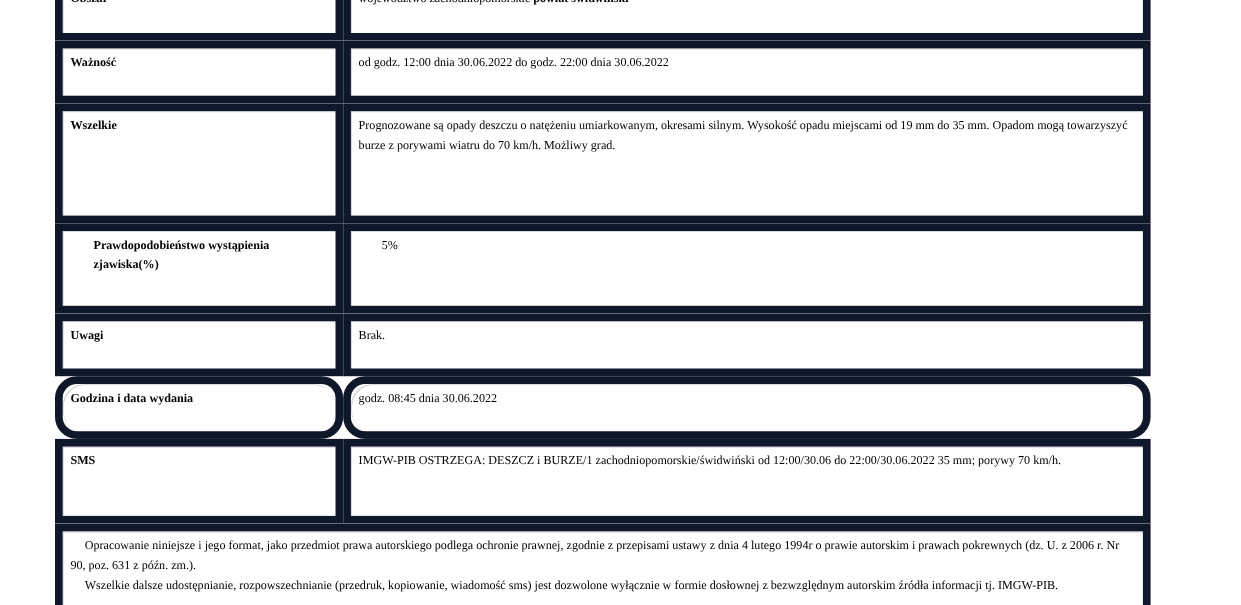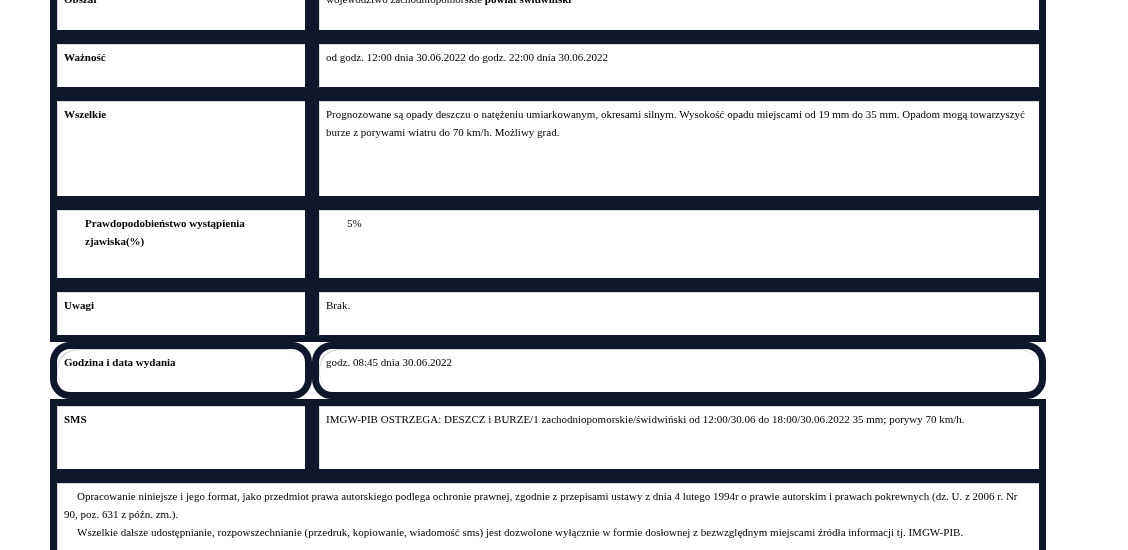--- a/index.html
+++ b/index.html
@@ -121,27 +121,27 @@
           <td class="cell-value">Brak.</td>
         </tr>
 
         <tr class="row-godzina">
           <td class="cell-label">Godzina i data wydania</td>
           <td class="cell-value">godz. 08:45 dnia 30.06.2022</td>
         </tr>
 
         <tr class="row-sms">
           <td class="cell-label">SMS</td>
-          <td class="cell-value">IMGW-PIB OSTRZEGA: DESZCZ i BURZE/1 zachodniopomorskie/świdwiński od 12:00/30.06 do 18:00/30.06.2022 35 mm; porywy 70 km/h.</td>
+          <td class="cell-value">IMGW-PIB OSTRZEGA: DESZCZ i BURZE/1 zachodniopomorskie/świdwiński od 12:00/30.06 do 22:00/30.06.2022 35 mm; porywy 70 km/h.</td>
         </tr>
 
         <tr>
           <td class="footer-cell" colspan="2">
             <p class="footer-para">Opracowanie niniejsze i jego format, jako przedmiot prawa autorskiego podlega ochronie prawnej, zgodnie z przepisami ustawy z dnia 4 lutego 1994r o prawie autorskim i prawach pokrewnych (dz. U. z 2006 r. Nr 90, poz. 631 z późn. zm.).</p>
-            <p class="footer-para">Wszelkie dalsze udostępnianie, rozpowszechnianie (przedruk, kopiowanie, wiadomość sms) jest dozwolone wyłącznie w formie dosłownej z bezwzględnym miejscami źródła informacji tj. IMGW-PIB.</p>
+            <p class="footer-para">Wszelkie dalsze udostępnianie, rozpowszechnianie (przedruk, kopiowanie, wiadomość sms) jest dozwolone wyłącznie w formie dosłownej z bezwzględnym autorskim źródła informacji tj. IMGW-PIB.</p>
           </td>
         </tr>
 
       </tbody>
     </table>
 
   </div>
 </div>
 
 </body></html>

